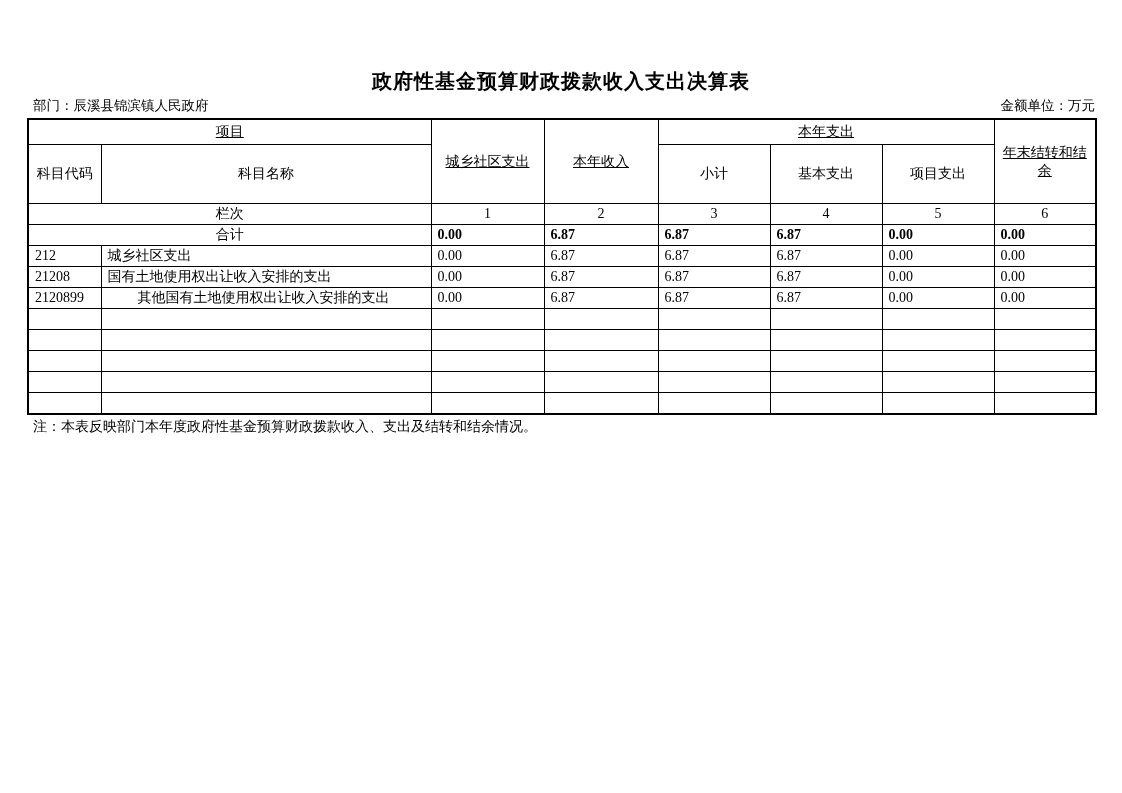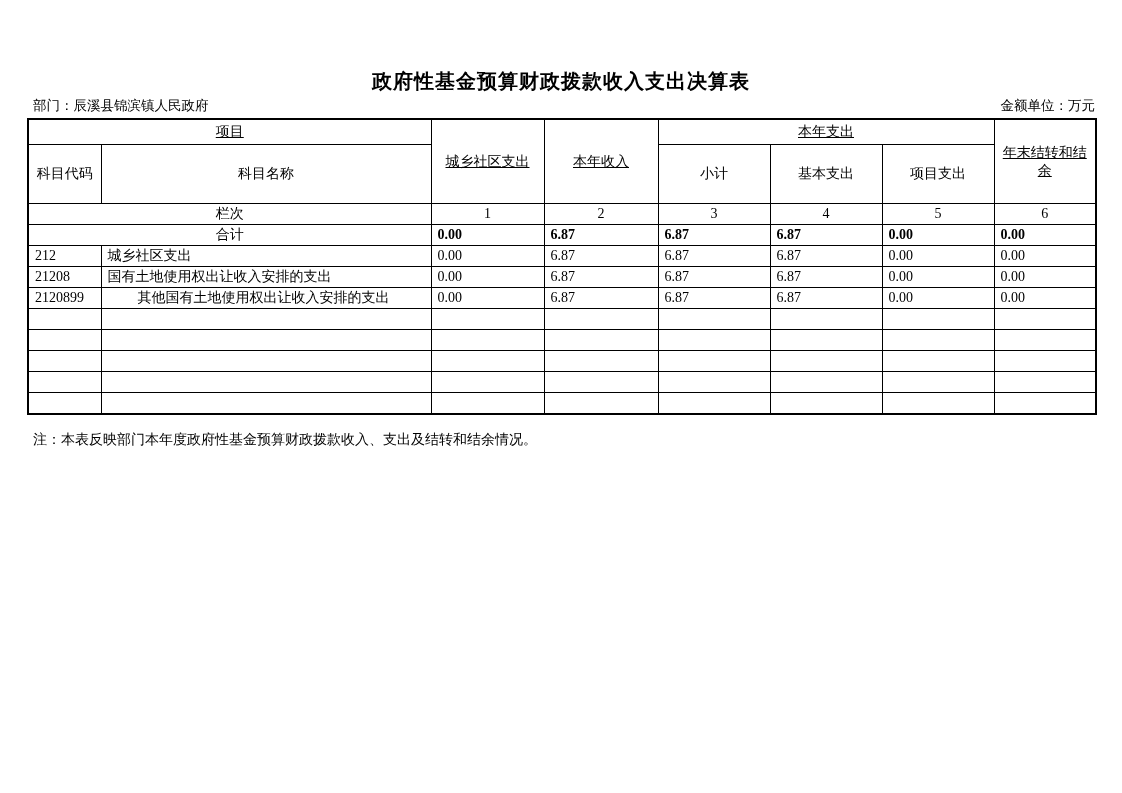--- a/index.html
+++ b/index.html
@@ -52,21 +52,21 @@
   td.center{text-align:center;}
   td.num{text-align:left;}
   tr.bold-row td.num{font-weight:bold;}
   td.wrap{padding:0 8px;text-align:center;}
   tr.h-top td{height:24px;text-decoration:underline;}
   tr.h-main td{height:58px;vertical-align:middle;}
   td.name{white-space:nowrap;}
   td.name.indent{padding-left:36px;}
   .note{
     font-size:14px;
-    margin-top:16px;
+    margin-top:3px;
     padding-left:6px;
     line-height:18px;
   }
 </style>
 </head>
 <body>
 
 <div class="sheet">
 
   <h1 class="title">政府性基金预算财政拨款收入支出决算表</h1>

